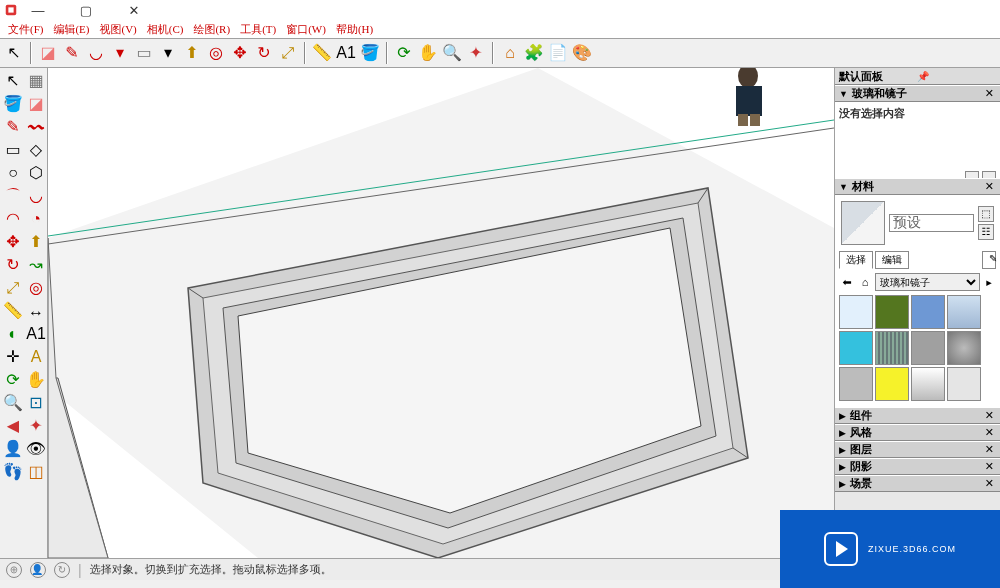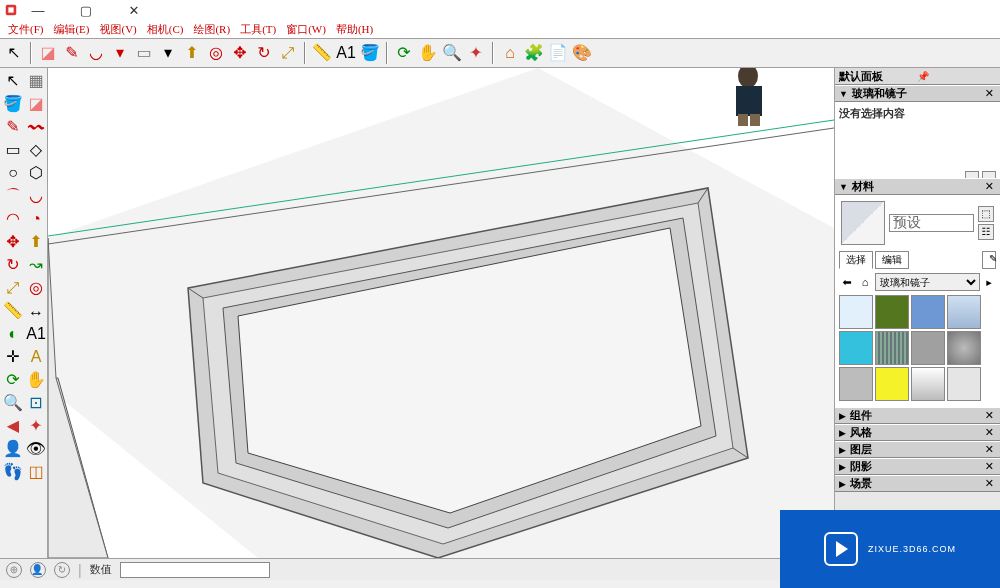--- a/index.html
+++ b/index.html
@@ -415,20 +415,21 @@
     </div>
     <div style="flex:1;background:#e8e8e8;"></div>
   </div>
 </div>
 
 <div class="statusbar">
   <div class="sicon">⊕</div>
   <div class="sicon">👤</div>
   <div class="sicon">↻</div>
   <span class="sep">|</span>
+  <div class="hint">选择对象。切换到扩充选择。拖动鼠标选择多项。</div>
   <div class="vbox-lbl">数值</div>
   <div class="vbox"></div>
 </div>
 
 <div class="watermark">
   <div class="play"></div>
   <div class="txt">
     <div class="small">ZIXUE.3D66.COM</div>
   </div>
 </div>

